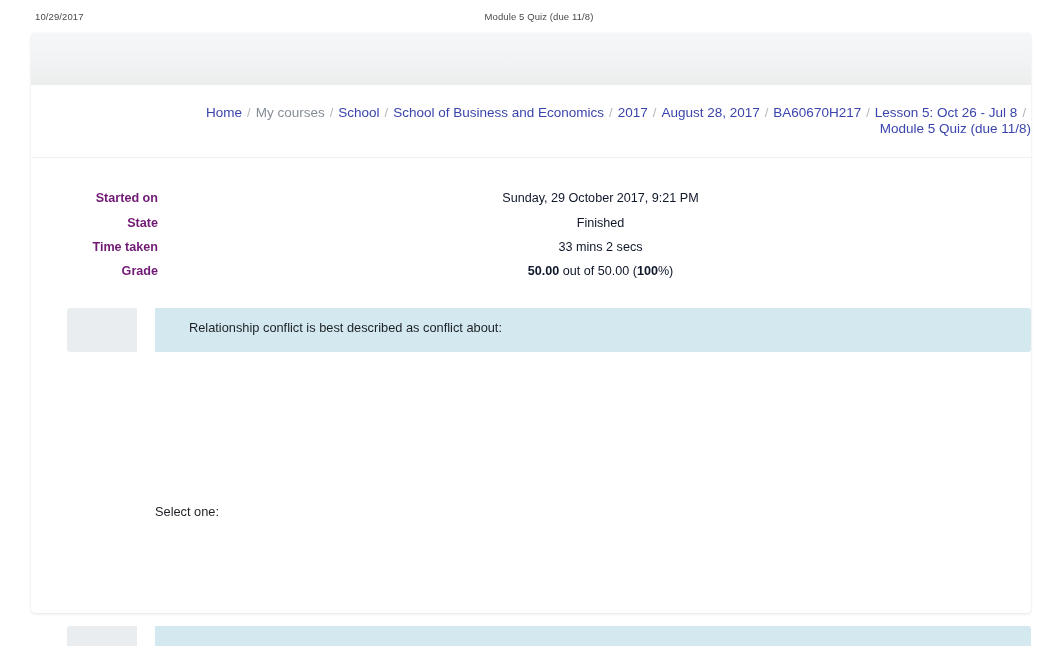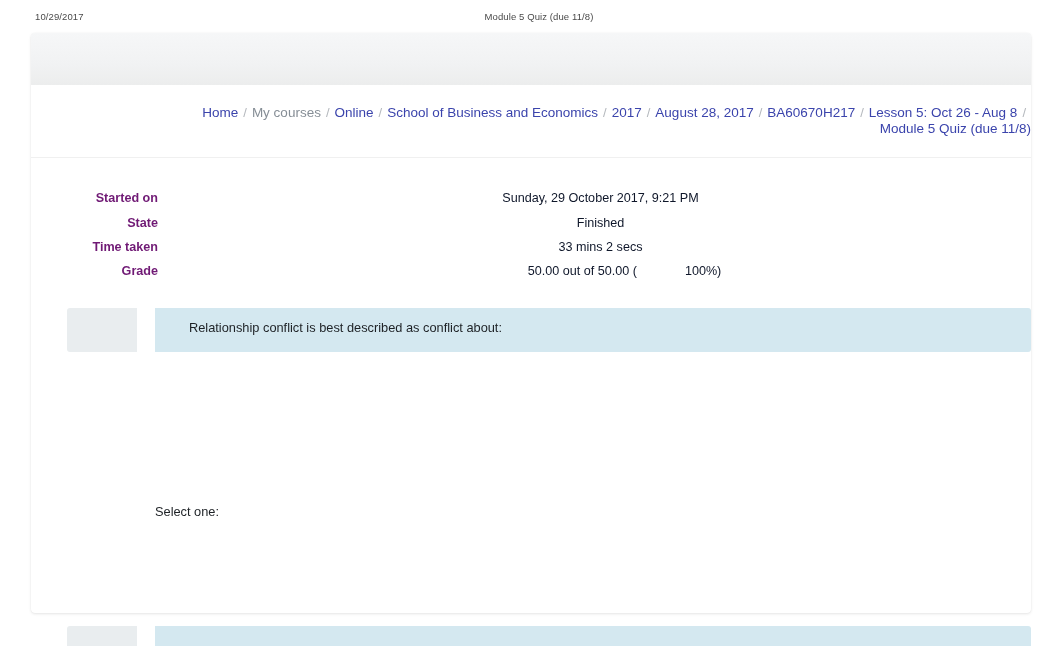--- a/index.html
+++ b/index.html
@@ -110,21 +110,21 @@
     text-align: right;
     font-weight: bold;
     color: #701a75;
     padding-right: 12px;
     white-space: nowrap;
   }
   .summary-table td.val {
     text-align: center;
     color: #0f172a;
   }
-  .summary-table td.val b { font-weight: normal; margin-left: 48px; }
+  .summary-table td.val b { font-weight: bold; }
 
   
   .question-block {
     display: flex;
     align-items: stretch;
     margin-top: 25px;
     padding-left: 36px;
     padding-right: 0;
   }
   .q-info {
@@ -190,31 +190,31 @@
   <div class="card-topband"></div>
 
   <div class="card-body">
 
     <div class="breadcrumb-wrap">
       <nav class="breadcrumb" id="breadcrumb">
           <a class="bc-item" href="#">Home</a>
           <span class="bc-sep">/</span>
           <a class="bc-item muted" href="#">My courses</a>
           <span class="bc-sep">/</span>
-          <a class="bc-item" href="#">Online</a>
+          <a class="bc-item" href="#">School</a>
           <span class="bc-sep">/</span>
           <a class="bc-item" href="#">School of Business and Economics</a>
           <span class="bc-sep">/</span>
           <a class="bc-item" href="#">2017</a>
           <span class="bc-sep">/</span>
           <a class="bc-item" href="#">August 28, 2017</a>
           <span class="bc-sep">/</span>
           <a class="bc-item" href="#">BA60670H217</a>
           <span class="bc-sep">/</span>
-          <a class="bc-item" href="#">Lesson 5: Oct 26 - Aug 8</a>
+          <a class="bc-item" href="#">Lesson 5: Oct 26 - Jul 8</a>
           <span class="bc-sep">/</span>
           <a class="bc-item" href="#">Module 5 Quiz (due 11/8)</a>
         </nav>
     </div>
 
     <div class="summary-wrap">
       <table class="summary-table">
         <tbody id="summary-rows">
             <tr>
               <td class="lbl">Started on</td>

